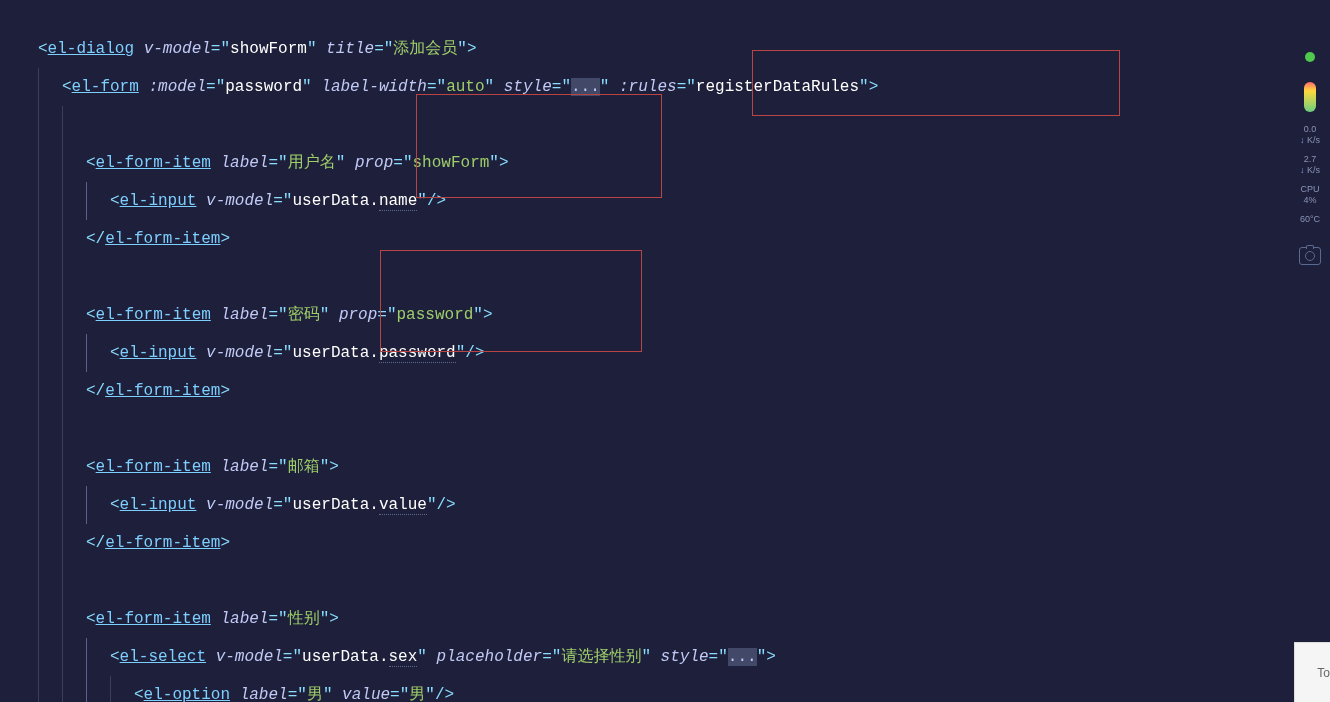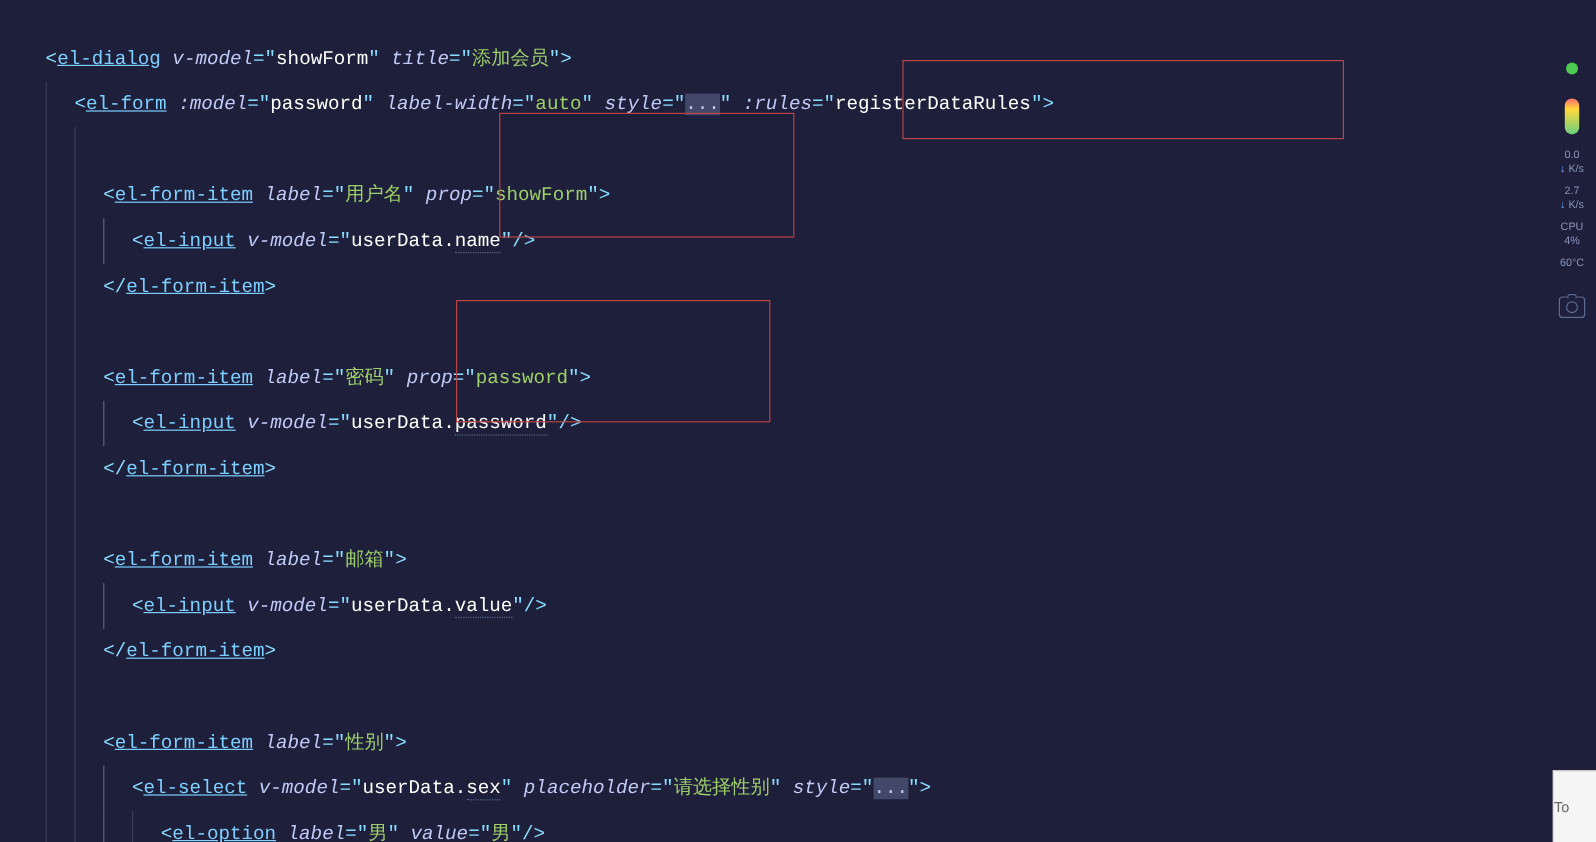--- a/index.html
+++ b/index.html
@@ -114,21 +114,21 @@
   position: absolute;
   right: 0;
   bottom: 0;
   width: 36px;
   height: 60px;
   background: #f5f5f5;
   border-left: 1px solid #ddd;
   border-top: 1px solid #ddd;
   display: flex;
   align-items: center;
-  justify-content: flex-start;
+  justify-content: flex-end;
   font-family: sans-serif;
   color: #666;
   font-size: 12px;
 }
 
 
 .iline {
   display: flex;
 }
 .indent-guides {

